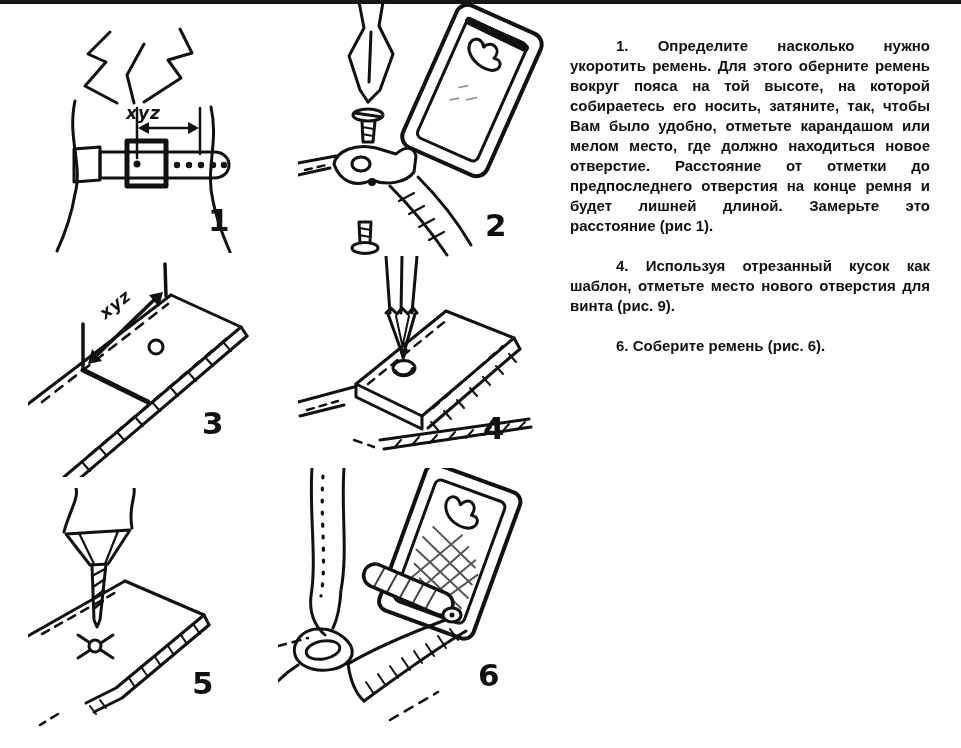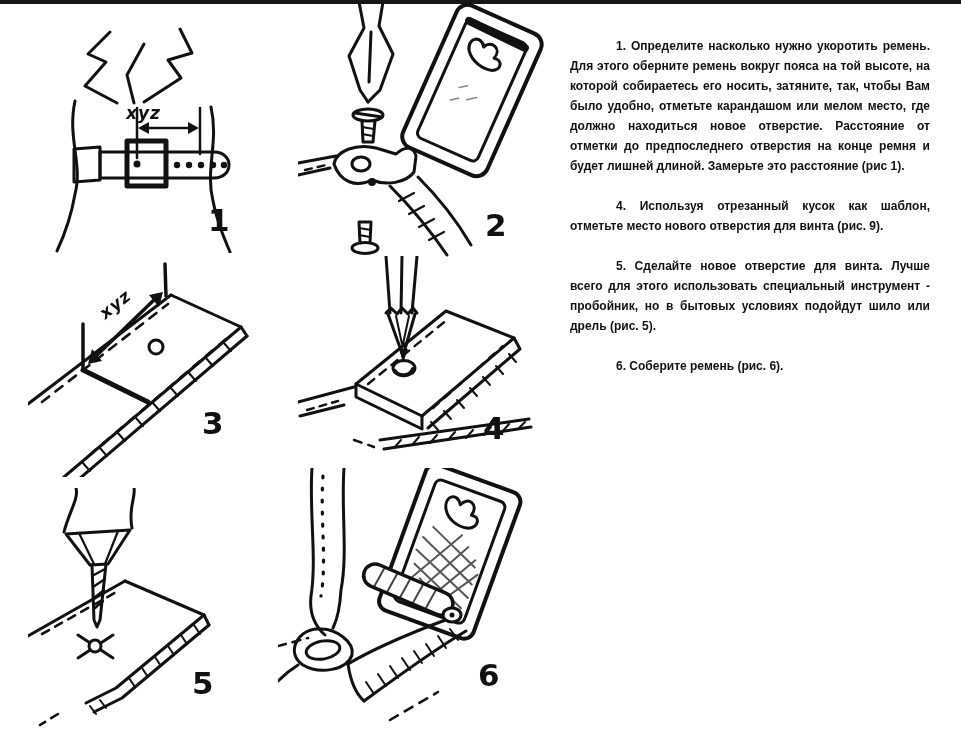--- a/index.html
+++ b/index.html
@@ -6,21 +6,21 @@
   .sheet{position:relative;width:961px;height:748px;background:#ffffff;overflow:hidden;
          font-family:"Liberation Sans",sans-serif;color:#111;}
   .scan-line{position:absolute;left:0;top:0;width:100%;height:4px;background:#161616;}
   .fig{position:absolute;}
   .fig svg{display:block;width:100%;height:100%;}
   .fig-num{position:absolute;font-family:"DejaVu Sans",sans-serif;font-weight:bold;
            font-size:31px;line-height:1;color:#111;}
   .dim-label{position:absolute;font-family:"DejaVu Sans",sans-serif;font-style:italic;
              font-weight:bold;font-size:17px;line-height:1;color:#111;letter-spacing:1px;}
   .text-col{position:absolute;left:570px;top:36px;width:360px;
-            font-size:12px;line-height:20px;font-weight:bold;text-align:justify;}
+            font-size:15px;line-height:20px;font-weight:bold;text-align:justify;}
   .para{margin:0 0 20px 0;text-indent:46px;}
   .step-num{white-space:nowrap;}
 </style>
 </head>
 <body>
 
 <div class="sheet">
   <div class="scan-line"></div>
 
   <figure class="fig" style="left:30px;top:8px;width:290px;height:245px;margin:0;">
@@ -248,16 +248,15 @@
           <circle cx="174" cy="147" r="2.5" fill="#111" stroke="none"></circle>
         </g>
       </g>
     </svg>
     <span class="fig-num" style="left:200px;top:192px;">6</span>
   </figure>
 
   <div class="text-col">
     <p class="para"><span class="step-num">1.</span> <span>Определите насколько нужно укоротить ремень. Для этого оберните ремень вокруг пояса на той высоте, на которой собираетесь его носить, затяните, так, чтобы Вам было удобно, отметьте карандашом или мелом место, где должно находиться новое отверстие. Расстояние от отметки до предпоследнего отверстия на конце ремня и будет лишней длиной. Замерьте это расстояние (рис 1).</span></p>
     <p class="para"><span class="step-num">4.</span> <span>Используя отрезанный кусок как шаблон, отметьте место нового отверстия для винта (рис. 9).</span></p>
-    <p class="para"><span class="step-num">5.</span> <span>Сделайте новое отверстие для винта. Лучше всего для этого использовать специальный инструмент - пробойник, но в бытовых условиях подойдут шило или дрель (рис. 5).</span></p>
     <p class="para"><span class="step-num">6.</span> <span>Соберите ремень (рис. 6).</span></p>
   </div>
 </div>
 
 </body></html>

